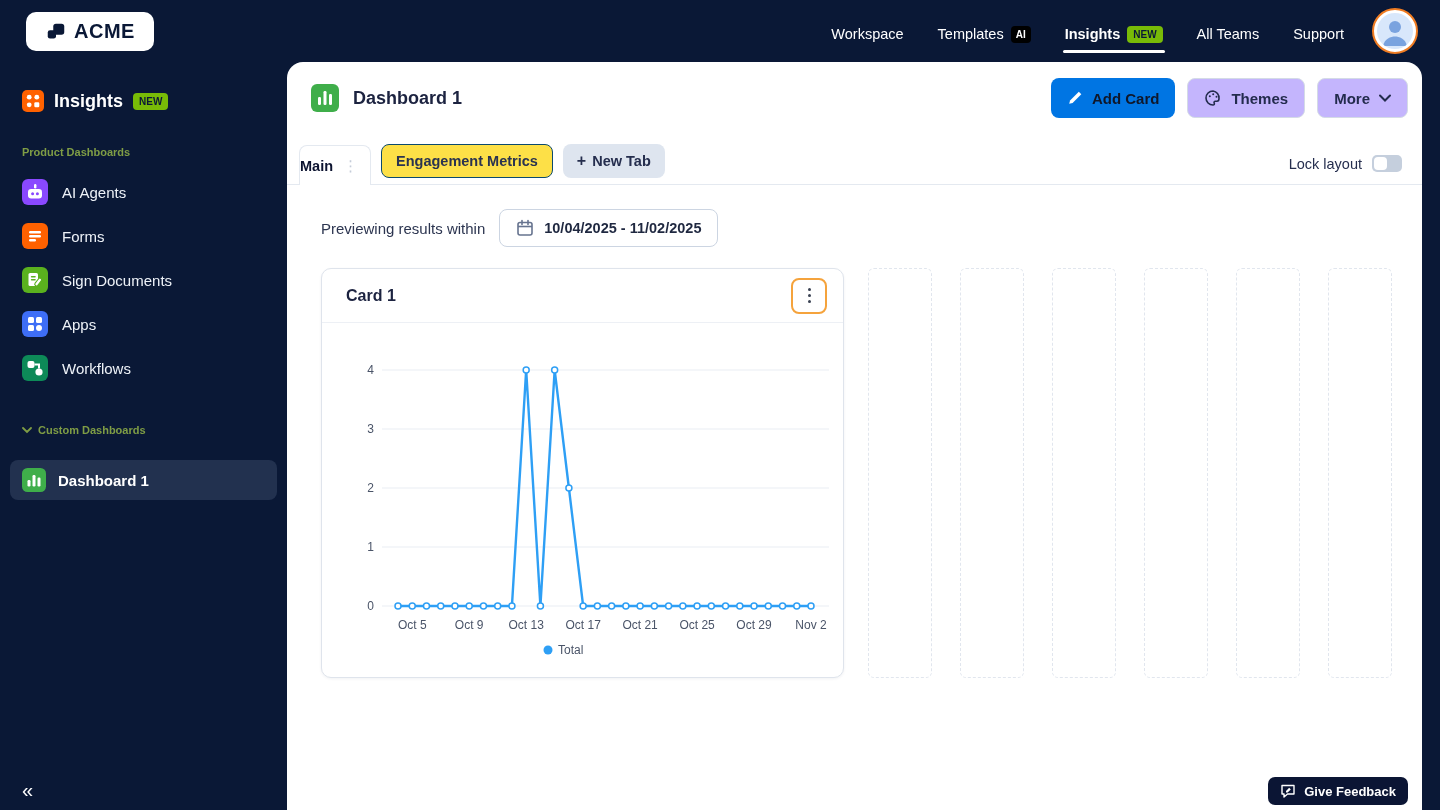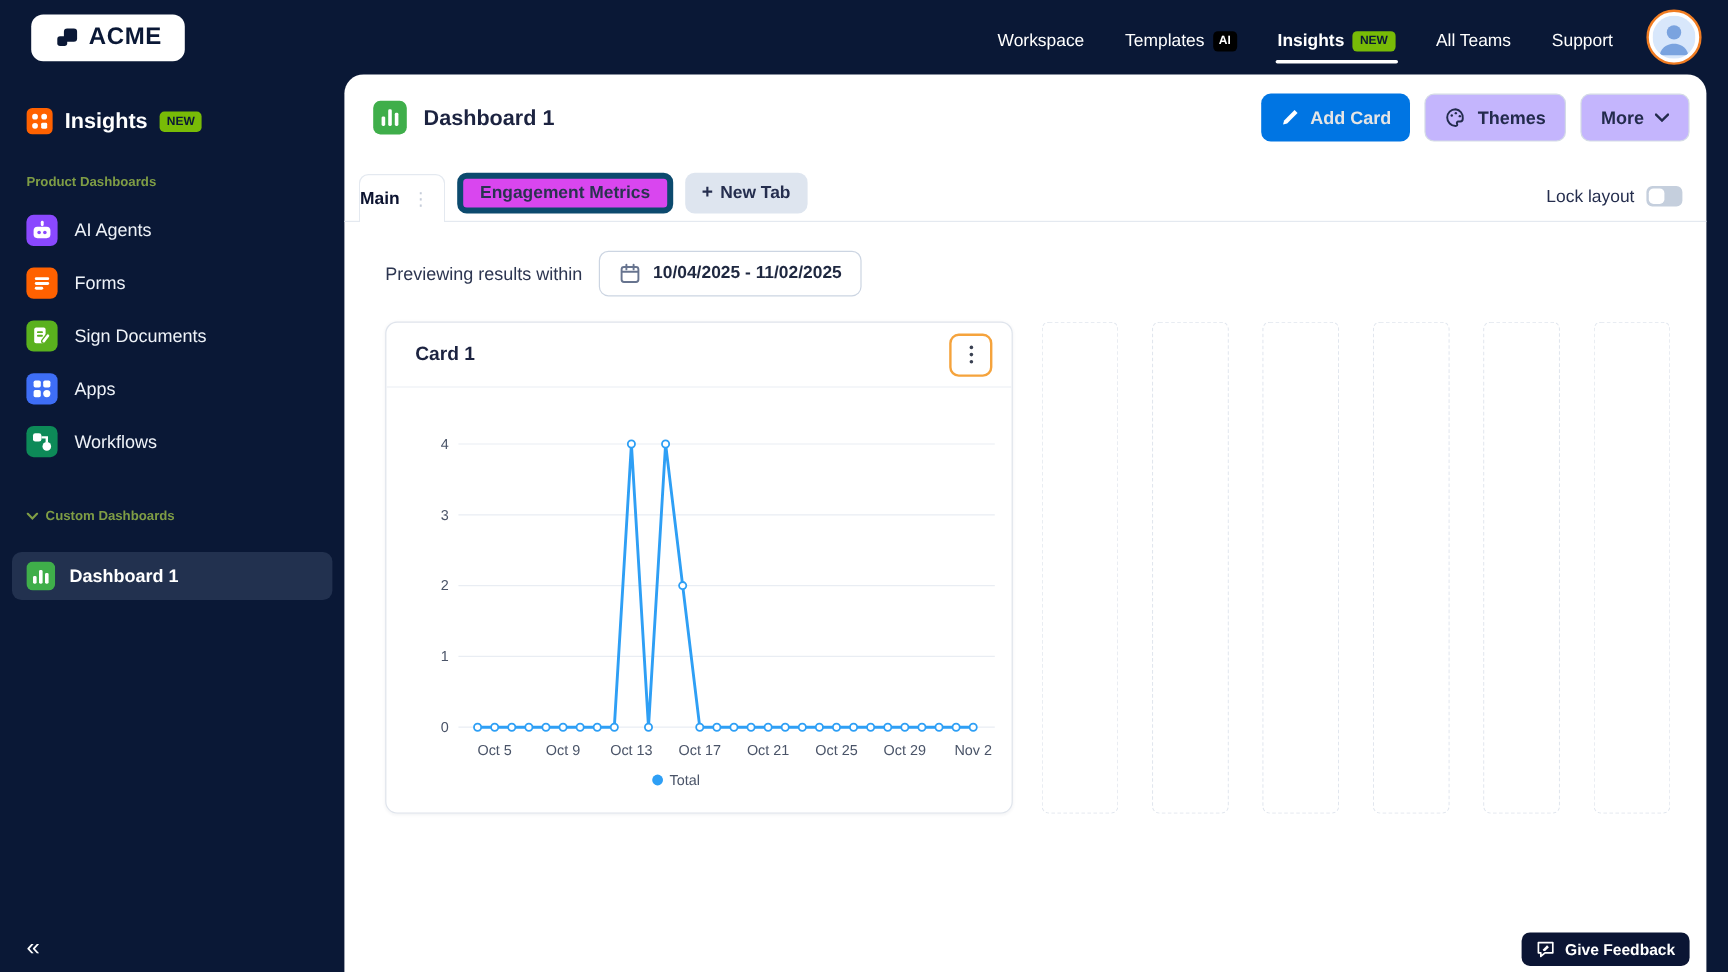--- a/index.html
+++ b/index.html
@@ -50,31 +50,31 @@
   
   .panel { position: absolute; top: 62px; left: 287px; right: 18px; bottom: 0;
     background: #fff; border-radius: 16px 16px 0 0; }
   .panel-header { display: flex; align-items: center; padding: 16px 14px 0 24px; }
   .ph-icon { width: 28px; height: 28px; border-radius: 6px; background: #3fae4a; margin-right: 14px;
     display: flex; align-items: center; justify-content: center; }
   .ph-title { font-size: 18px; font-weight: 700; color: #1c2340; }
   .btn-row { margin-left: auto; display: flex; gap: 12px; }
   .btn { height: 40px; border-radius: 8px; display: flex; align-items: center; gap: 9px;
     padding: 0 16px; font-size: 15px; font-weight: 600; cursor: pointer; }
-  .btn-primary { background: #0075e3; color: #e5e5e5; }
+  .btn-primary { background: #0075e3; color: #0f172a; }
   .btn-outline { background: #c4b5fd; border: 1px solid #d4dbe6; color: #232b4d; }
 
   .tabs-row { display: flex; align-items: flex-end; height: 40px; margin-top: 27px;
     padding: 0 20px 0 12px; border-bottom: 1px solid #e4e9f0; }
   .tab-main { display: flex; align-items: center; gap: 10px; height: 40px; padding: 0 12px 0 0;
     background: #fff; border: 1px solid #e4e9f0; border-bottom: none; border-radius: 8px 8px 0 0;
     font-size: 14.5px; font-weight: 700; color: #0c1330; margin-bottom: -1px; cursor: pointer; }
   .tab-dots { color: #c5ccd9; font-size: 15px; font-weight: 400; }
   .tab-secondary { display: flex; align-items: center; gap: 6px; height: 34px; padding: 0 14px;
-    background: #d946ef; border: 5px solid #0c4a6e; border-radius: 8px; margin: 0 0 6px 10px;
+    background: #fde047; border: 1px solid #0c4a6e; border-radius: 8px; margin: 0 0 6px 10px;
     font-size: 14.5px; font-weight: 600; color: #2a3350; cursor: pointer; }
   .tab-new { background: #dee5ef; border: none; color: #252e4e; }
   .tab-new .plus { font-size: 16px; font-weight: 700; }
   .lock-wrap { margin-left: auto; display: flex; align-items: center; gap: 10px; margin-bottom: 12px;
     font-size: 14.5px; color: #252e4e; }
   .toggle { width: 30px; height: 17px; background: #c5cfdd; border-radius: 5px; position: relative; cursor: pointer; }
   .toggle-knob { position: absolute; left: 2px; top: 2px; width: 13px; height: 13px; background: #fff; border-radius: 4px; }
 
   .preview-row { display: flex; align-items: center; gap: 14px; margin: 24px 0 0 34px; }
   .preview-label { font-size: 15px; color: #2c3550; }

